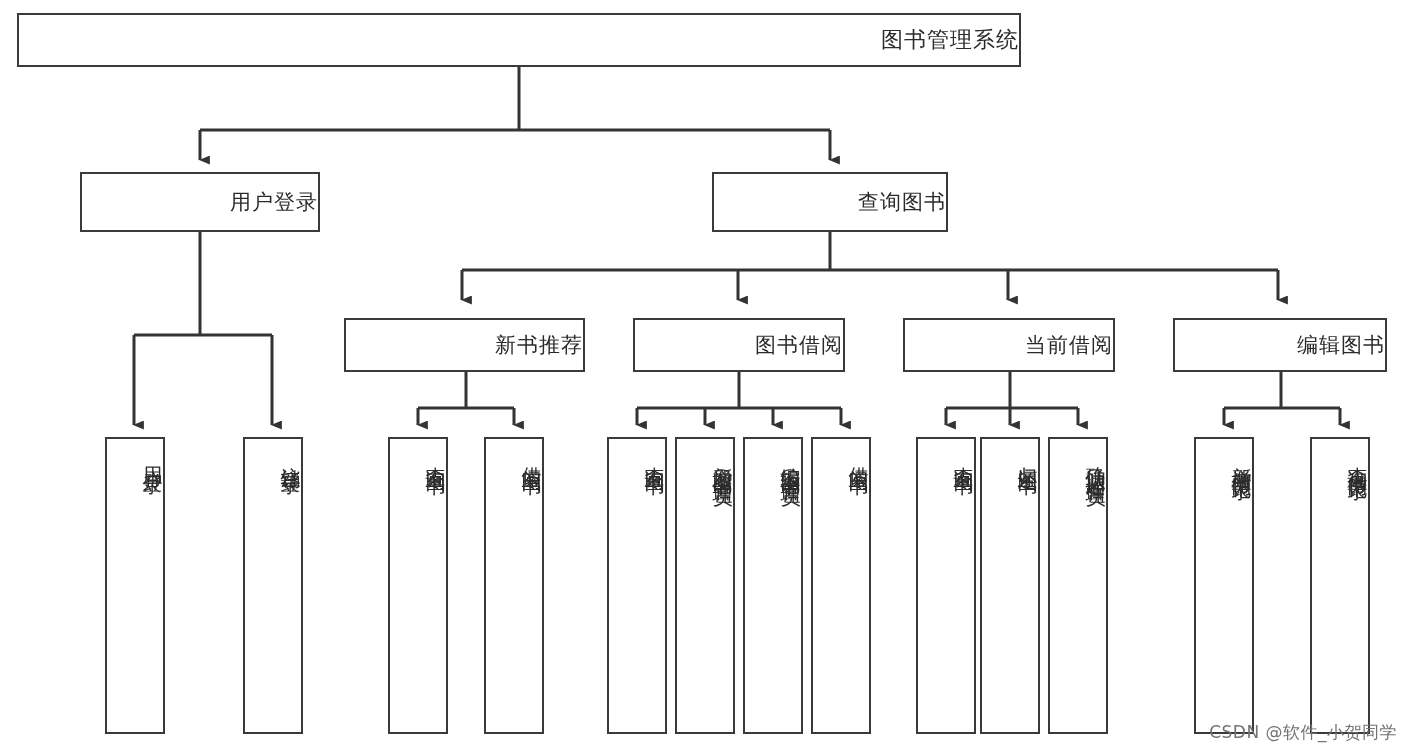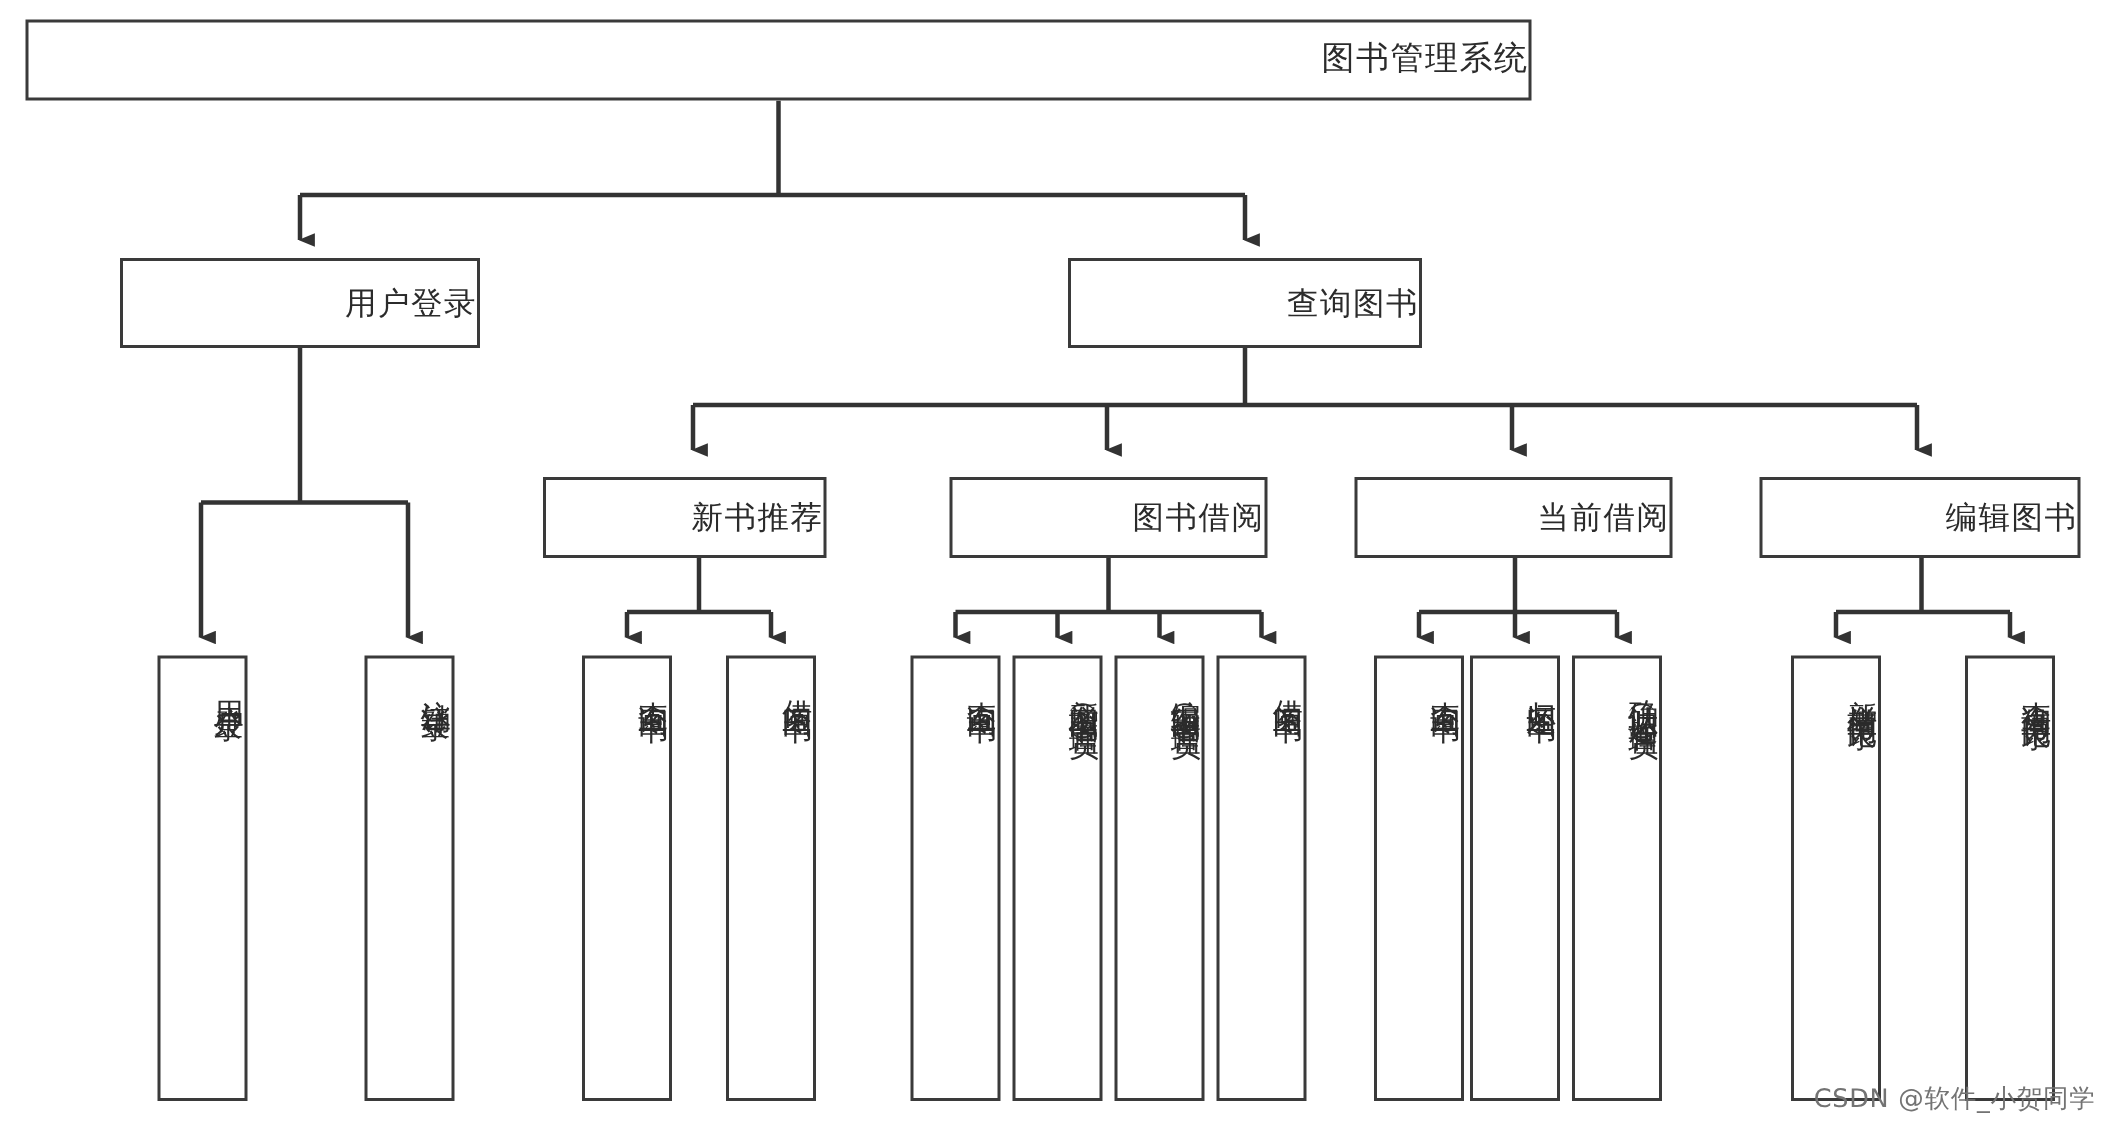--- a/index.html
+++ b/index.html
@@ -108,21 +108,21 @@
     <span class="lbl">图书管理系统</span>
   </div>
 
   <div class="node" style="left:80px;top:172px;width:240px;height:60px;">
     <span class="lbl">用户登录</span>
   </div>
   <div class="node" style="left:712px;top:172px;width:236px;height:60px;">
     <span class="lbl">查询图书</span>
   </div>
 
-  <div class="node" style="left:362px;top:318px;width:189px;height:54px;">
+  <div class="node" style="left:344px;top:318px;width:241px;height:54px;">
     <span class="lbl">新书推荐</span>
   </div>
   <div class="node" style="left:633px;top:318px;width:212px;height:54px;">
     <span class="lbl">图书借阅</span>
   </div>
   <div class="node" style="left:903px;top:318px;width:212px;height:54px;">
     <span class="lbl">当前借阅</span>
   </div>
   <div class="node" style="left:1173px;top:318px;width:214px;height:54px;">
     <span class="lbl">编辑图书</span>

